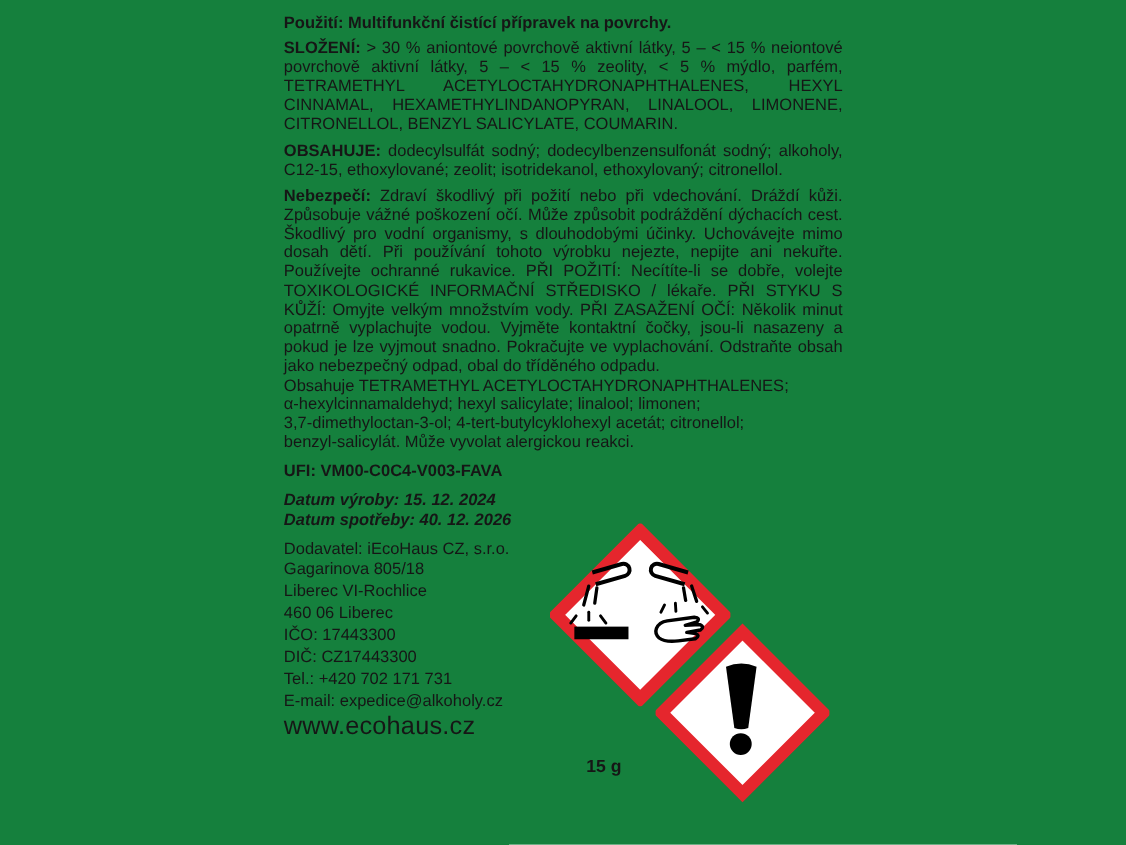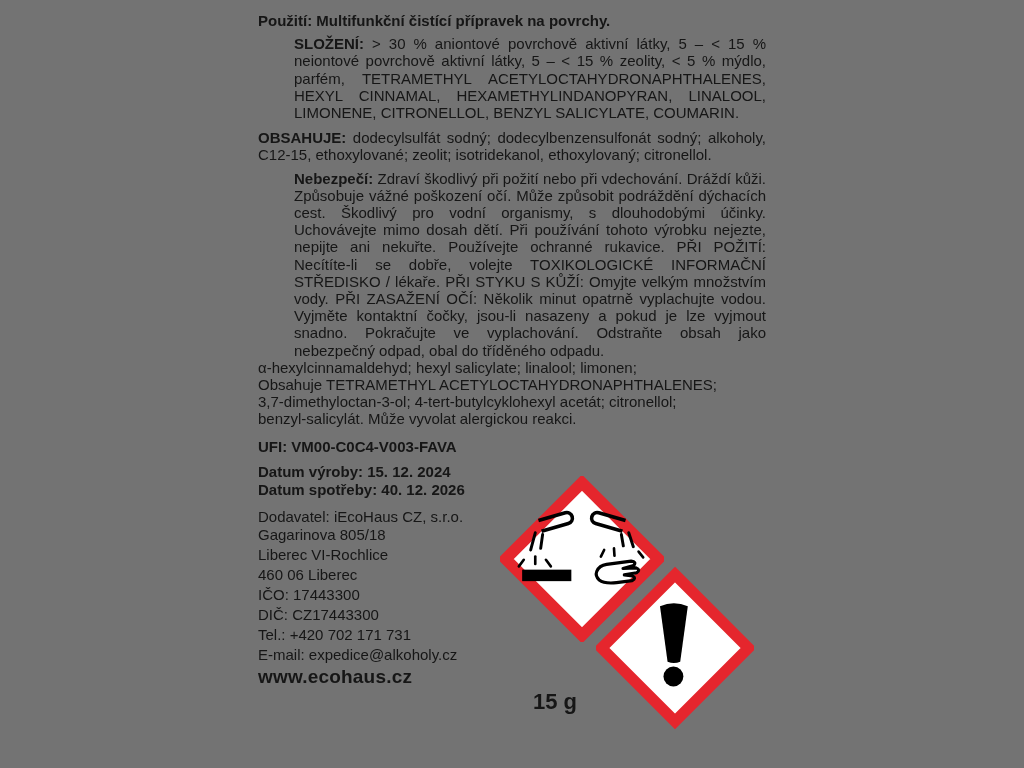--- a/index.html
+++ b/index.html
@@ -1,29 +1,29 @@
 <!DOCTYPE html>
 <html><head>
 <meta charset="utf-8">
 <style>
   html,body{margin:0;padding:0;background:#ffffff;}
   body{width:1024px;height:768px;font-family:"Liberation Sans",sans-serif;color:#161616;}
-  .page{position:relative;width:1024px;height:768px;background:#737373;overflow:hidden;}
+  .page{position:relative;width:1024px;height:768px;background:#15803d;overflow:hidden;}
   .text-col{position:absolute;left:258px;top:12px;width:508px;font-size:15px;line-height:17.2px;}
   .b{font-weight:700;}
   .just{text-align:justify;}
   .sec{margin:0;}
-  .m6{margin-top:6px;margin-left:36px;}
+  .m6{margin-top:6px;}
   .m8{margin-top:8px;}
   .ufi{margin-top:10px;font-weight:700;}
-  .dates{margin-top:8px;font-weight:700;line-height:18.5px;}
+  .dates{margin-top:8px;font-weight:700;line-height:18.5px;font-style:italic;}
   .supplier{margin-top:8px;font-weight:400;}
   .address{line-height:20px;margin-top:0;}
-  .website{font-weight:700;font-size:19px;margin-top:3px;letter-spacing:0.2px;}
-  .net-weight{position:absolute;left:533px;top:689px;font-size:22px;font-weight:700;}
+  .website{font-weight:400;font-size:23px;margin-top:3px;letter-spacing:0.2px;}
+  .net-weight{position:absolute;left:533px;top:689px;font-size:16px;font-weight:700;}
   .picto{position:absolute;}
   .picto-corrosive{left:500px;top:476px;width:164px;height:166px;}
   .picto-exclamation{left:596px;top:566px;width:158px;height:164px;}
   .ghs-frame{fill:#ffffff;stroke:#e5262d;stroke-width:7;stroke-linejoin:miter;}
   .glyph-stroke{stroke:#000;fill:none;}
 </style>
 </head>
 <body>
 
 <div class="page">
@@ -34,22 +34,22 @@
       <div class="b">Použití: Multifunkční čistící přípravek na povrchy.</div>
     </div>
 
     <div class="sec just m6"><span class="b">SLOŽENÍ:</span> <span>&gt; 30 % aniontové povrchově aktivní látky, 5 – &lt; 15 % neiontové povrchově aktivní látky, 5 – &lt; 15 % zeolity, &lt; 5 % mýdlo, parfém, TETRAMETHYL ACETYLOCTAHYDRONAPHTHALENES, HEXYL CINNAMAL, HEXAMETHYLINDANOPYRAN, LINALOOL, LIMONENE, CITRONELLOL, BENZYL SALICYLATE, COUMARIN.</span></div>
 
     <div class="sec just m8"><span class="b">OBSAHUJE:</span> <span>dodecylsulfát sodný; dodecylbenzensulfonát sodný; alkoholy, C12-15, ethoxylované; zeolit; isotridekanol, ethoxylovaný; citronellol.</span></div>
 
     <div class="sec just m6"><span class="b">Nebezpečí:</span> <span>Zdraví škodlivý při požití nebo při vdechování. Dráždí kůži. Způsobuje vážné poškození očí. Může způsobit podráždění dýchacích cest. Škodlivý pro vodní organismy, s dlouhodobými účinky. Uchovávejte mimo dosah dětí. Při používání tohoto výrobku nejezte, nepijte ani nekuřte. Používejte ochranné rukavice. PŘI POŽITÍ: Necítíte-li se dobře, volejte TOXIKOLOGICKÉ INFORMAČNÍ STŘEDISKO / lékaře. PŘI STYKU S KŮŽÍ: Omyjte velkým množstvím vody. PŘI ZASAŽENÍ OČÍ: Několik minut opatrně vyplachujte vodou. Vyjměte kontaktní čočky, jsou-li nasazeny a pokud je lze vyjmout snadno. Pokračujte ve vyplachování. Odstraňte obsah jako nebezpečný odpad, obal do tříděného odpadu.</span></div>
 
     <div class="sec">
+      <div>Obsahuje TETRAMETHYL ACETYLOCTAHYDRONAPHTHALENES;</div>
       <div>α-hexylcinnamaldehyd; hexyl salicylate; linalool; limonen;</div>
-      <div>Obsahuje TETRAMETHYL ACETYLOCTAHYDRONAPHTHALENES;</div>
       <div>3,7-dimethyloctan-3-ol; 4-tert-butylcyklohexyl acetát; citronellol;</div>
       <div>benzyl-salicylát. Může vyvolat alergickou reakci.</div>
     </div>
 
     <div class="sec ufi">UFI: VM00-C0C4-V003-FAVA</div>
 
     <div class="sec dates">
       <div>Datum výroby: 15. 12. 2024</div>
       <div>Datum spotřeby: 40. 12. 2026</div>
     </div>

